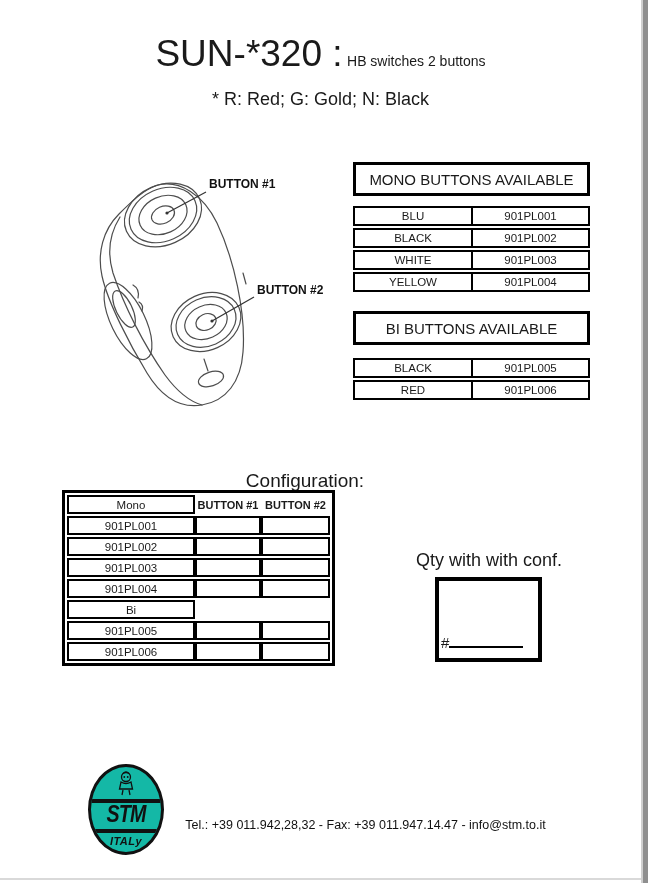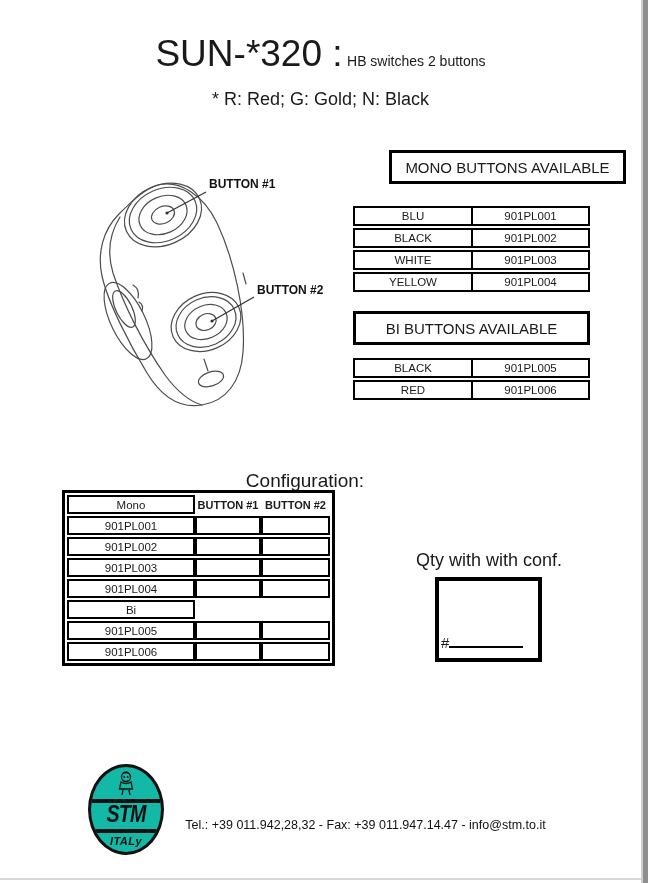--- a/index.html
+++ b/index.html
@@ -121,21 +121,21 @@
     <g stroke="#333" stroke-width="1.2">
       <line x1="131" y1="29" x2="92" y2="50"></line>
       <line x1="179" y1="134" x2="137" y2="158"></line>
     </g>
     <circle cx="92" cy="50" r="1.6" fill="#333"></circle>
     <circle cx="137" cy="158" r="1.6" fill="#333"></circle>
     <text x="134" y="25">BUTTON #1</text>
     <text x="182" y="131">BUTTON #2</text>
   </svg>
 
-  <div class="section-title" style="top:150px;margin-left:36px;">MONO BUTTONS AVAILABLE</div>
+  <div class="section-title" style="top:162px;">MONO BUTTONS AVAILABLE</div>
   <div class="avail-table" style="top:206px;">
     <div class="avail-row">
       <div class="avail-cell col-color">BLU</div>
       <div class="avail-cell col-part">901PL001</div>
     </div>
     <div class="avail-row">
       <div class="avail-cell col-color">BLACK</div>
       <div class="avail-cell col-part">901PL002</div>
     </div>
     <div class="avail-row">

